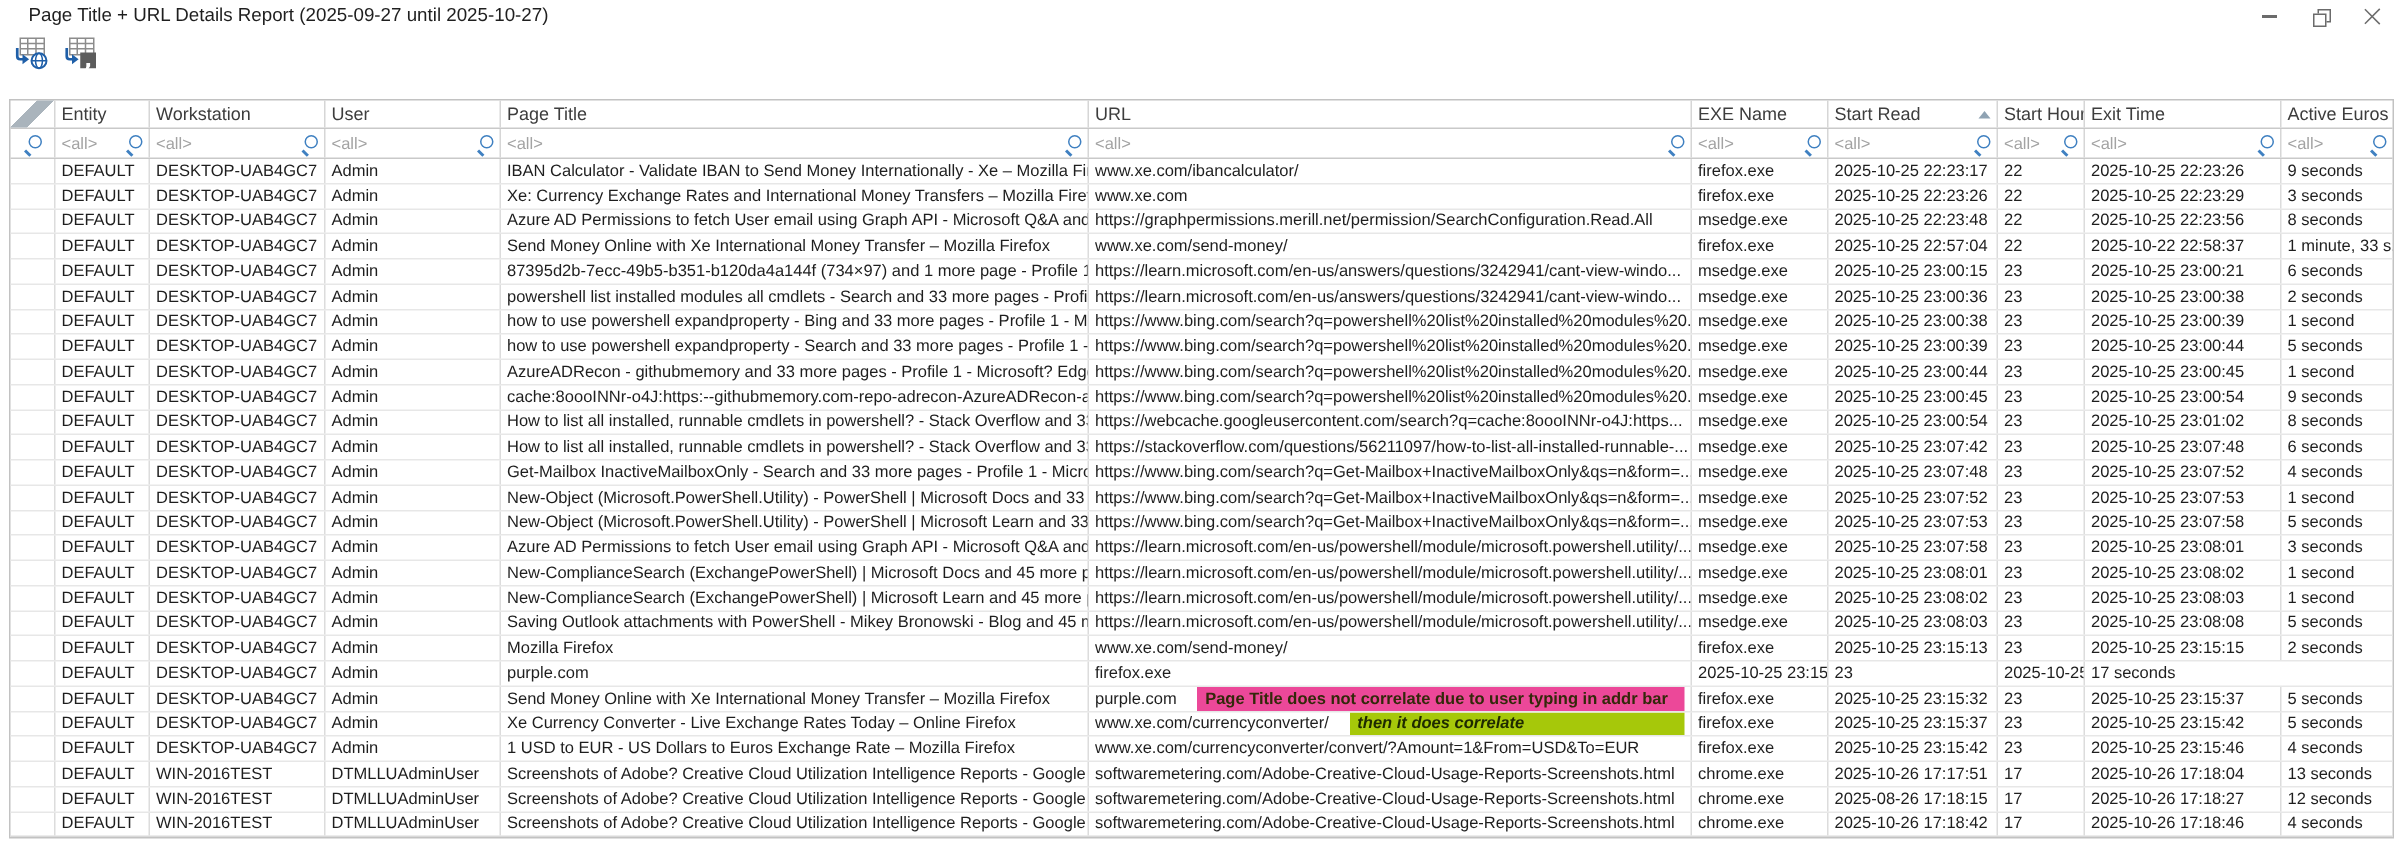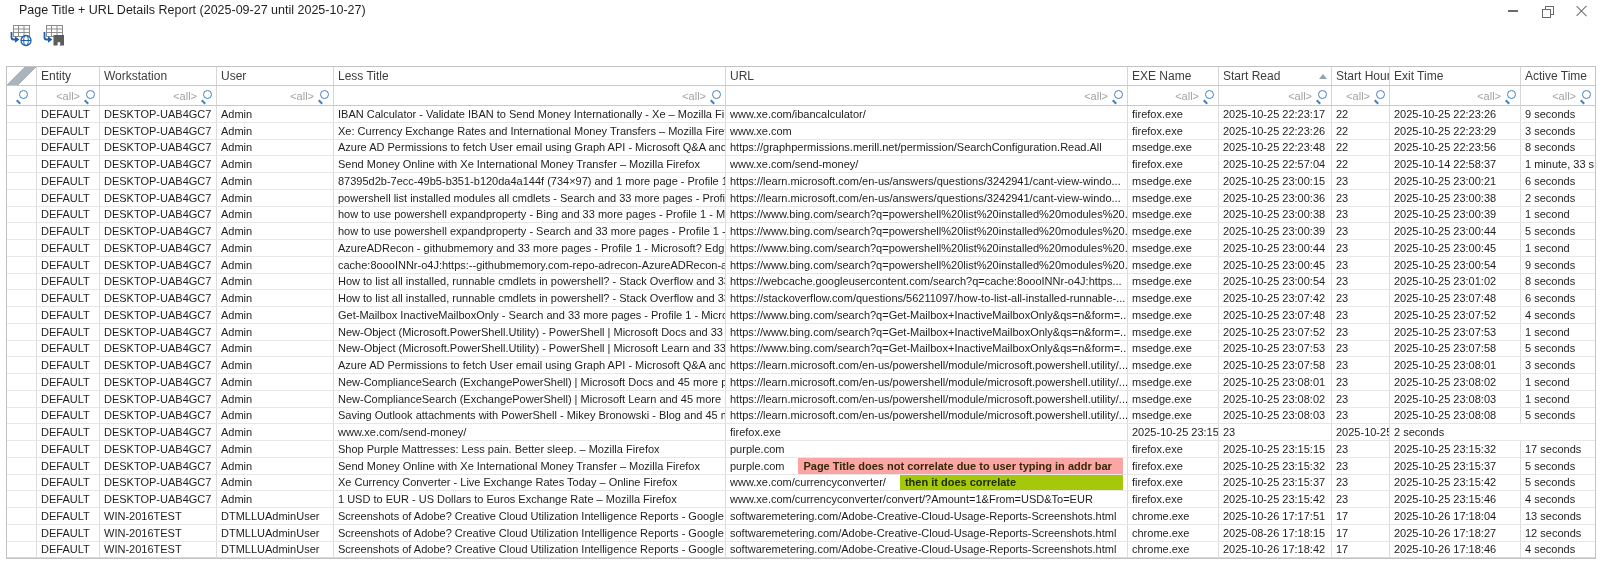--- a/index.html
+++ b/index.html
@@ -28,21 +28,21 @@
   .grid { position:absolute; top:66px; left:6px; width:1590px; border:1px solid #c2c2c2; background:#fff; }
   .grid-row { display:grid; grid-template-columns:30px 63px 117px 117px 392px 402px 91px 113px 58px 131px minmax(0,1fr); }
   .hdr-row  { height:19px; border-bottom:1px solid #c9c9c9; }
   .flt-row  { height:20px; border-bottom:1px solid #c9c9c9; }
   .dat-row  { height:16.75px; border-bottom:1px solid #e7e7e7; }
   .dat-row:last-child { border-bottom:1px solid #d9d9d9; }
 
   .hcell { display:flex; align-items:center; padding:0 4px; font-size:12px; color:#3d3d3d;
            border-right:1px solid #d6d6d6; overflow:hidden; white-space:nowrap;text-align:right; }
   .fcell { display:flex; align-items:center; padding:0 4px; font-size:11px; color:#a3a3a3;
-           border-right:1px solid #d6d6d6; overflow:hidden; white-space:nowrap;text-align:right; }
+           border-right:1px solid #d6d6d6; overflow:hidden; white-space:nowrap; }
   .cell  { display:flex; align-items:center; padding:0 4px; font-size:11px; color:#1e1e1e;
            border-right:1px solid #dcdcdc; overflow:hidden; white-space:nowrap; }
   .grid-row > :last-child { border-right:none; }
 
   .corner { position:relative; border-right:1px solid #d6d6d6;
             background:linear-gradient(315deg, transparent 38%, #aab4bc 38%, #aab4bc 62%, transparent 62%); }
   .ftext { flex:1 1 auto; overflow:hidden; }
 
   .mag { display:inline-block; position:relative; width:12px; height:12px; flex:0 0 auto; margin-left:3px; }
   .mag::before { content:""; position:absolute; top:0; right:0; width:7px; height:7px;
@@ -111,40 +111,40 @@
   <div class="hcell">
         <span>Entity</span>
       </div>
       <div class="hcell">
         <span>Workstation</span>
       </div>
       <div class="hcell">
         <span>User</span>
       </div>
       <div class="hcell">
-        <span>Less Title</span>
+        <span>Page Title</span>
       </div>
       <div class="hcell">
         <span>URL</span>
       </div>
       <div class="hcell">
         <span>EXE Name</span>
       </div>
       <div class="hcell">
         <span>Start Read</span>
         <span class="sort-up"></span>
       </div>
       <div class="hcell">
         <span>Start Hour</span>
       </div>
       <div class="hcell">
         <span>Exit Time</span>
       </div>
       <div class="hcell">
-        <span>Active Time</span>
+        <span>Active Euros</span>
       </div>
     </div>
   <div class="grid-row flt-row" id="fltRow">
     <div class="fcell">
         <span class="mag mag-center"></span>
       </div>
   <div class="fcell">
         <span class="ftext">&lt;all&gt;</span>
         <span class="mag"></span>
       </div>
@@ -305,21 +305,21 @@
         <div class="cell">
           <span>firefox.exe</span>
         </div>
         <div class="cell">
           <span>2025-10-25 22:57:04</span>
         </div>
         <div class="cell">
           <span>22</span>
         </div>
         <div class="cell">
-          <span>2025-10-14 22:58:37</span>
+          <span>2025-10-22 22:58:37</span>
         </div>
         <div class="cell">
           <span>1 minute, 33 s...</span>
         </div>
       </div>
       <div class="grid-row dat-row">
         <div class="cell"></div>
         <div class="cell">
           <span>DEFAULT</span>
         </div>
@@ -818,20 +818,23 @@
         <div class="cell">
           <span>DEFAULT</span>
         </div>
         <div class="cell">
           <span>DESKTOP-UAB4GC7</span>
         </div>
         <div class="cell">
           <span>Admin</span>
         </div>
         <div class="cell">
+          <span>Mozilla Firefox</span>
+        </div>
+        <div class="cell">
           <span>www.xe.com/send-money/</span>
         </div>
         <div class="cell">
           <span>firefox.exe</span>
         </div>
         <div class="cell">
           <span>2025-10-25 23:15:13</span>
         </div>
         <div class="cell">
           <span>23</span>
@@ -848,23 +851,20 @@
         <div class="cell">
           <span>DEFAULT</span>
         </div>
         <div class="cell">
           <span>DESKTOP-UAB4GC7</span>
         </div>
         <div class="cell">
           <span>Admin</span>
         </div>
         <div class="cell">
-          <span>Shop Purple Mattresses: Less pain. Better sleep. – Mozilla Firefox</span>
-        </div>
-        <div class="cell">
           <span>purple.com</span>
         </div>
         <div class="cell">
           <span>firefox.exe</span>
         </div>
         <div class="cell">
           <span>2025-10-25 23:15:15</span>
         </div>
         <div class="cell">
           <span>23</span>
@@ -885,21 +885,21 @@
           <span>DESKTOP-UAB4GC7</span>
         </div>
         <div class="cell">
           <span>Admin</span>
         </div>
         <div class="cell">
           <span>Send Money Online with Xe International Money Transfer – Mozilla Firefox</span>
         </div>
         <div class="cell">
           <span>purple.com</span>
-          <span class="note" style="background: #fca5a5; color: rgb(51, 41, 10);">Page Title does not correlate due to user typing in addr bar</span>
+          <span class="note" style="background: #ec4899; color: rgb(51, 41, 10);">Page Title does not correlate due to user typing in addr bar</span>
         </div>
         <div class="cell">
           <span>firefox.exe</span>
         </div>
         <div class="cell">
           <span>2025-10-25 23:15:32</span>
         </div>
         <div class="cell">
           <span>23</span>
         </div>
@@ -919,21 +919,21 @@
           <span>DESKTOP-UAB4GC7</span>
         </div>
         <div class="cell">
           <span>Admin</span>
         </div>
         <div class="cell">
           <span>Xe Currency Converter - Live Exchange Rates Today – Online Firefox</span>
         </div>
         <div class="cell">
           <span>www.xe.com/currencyconverter/</span>
-          <span class="note" style="background: rgb(166, 200, 10); color: rgb(30, 42, 0);">then it does correlate</span>
+          <span class="note" style="background: rgb(166, 200, 10); color: rgb(30, 42, 0); font-style: italic;">then it does correlate</span>
         </div>
         <div class="cell">
           <span>firefox.exe</span>
         </div>
         <div class="cell">
           <span>2025-10-25 23:15:37</span>
         </div>
         <div class="cell">
           <span>23</span>
         </div>

